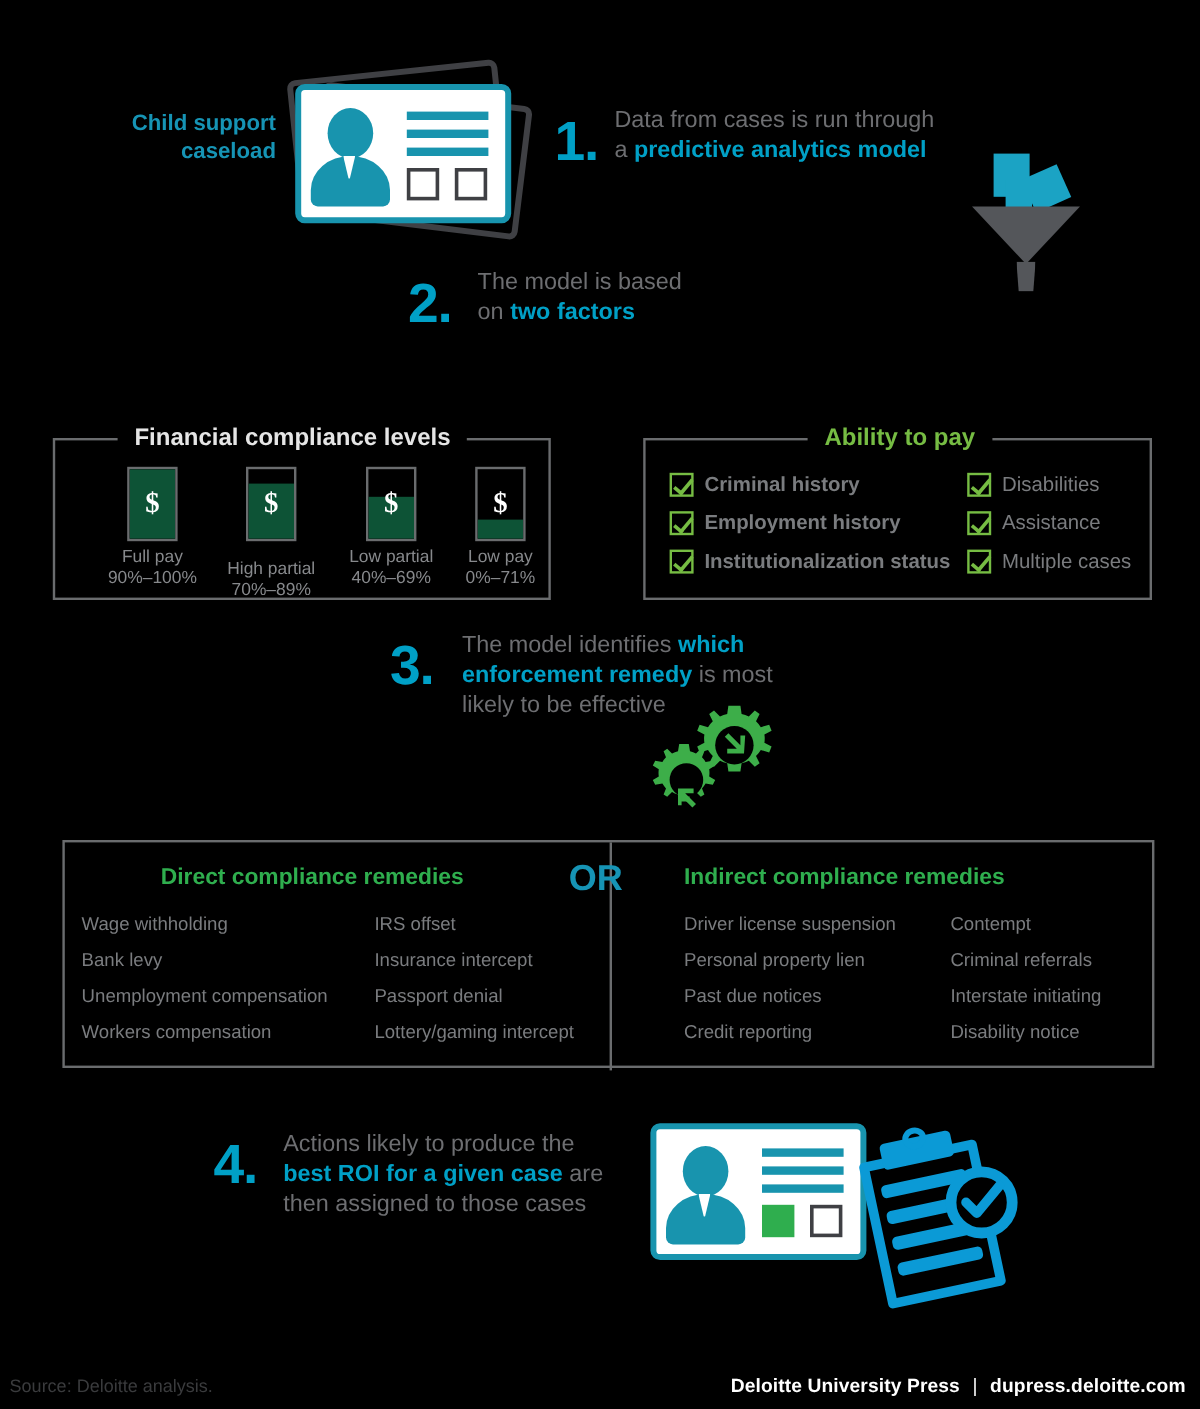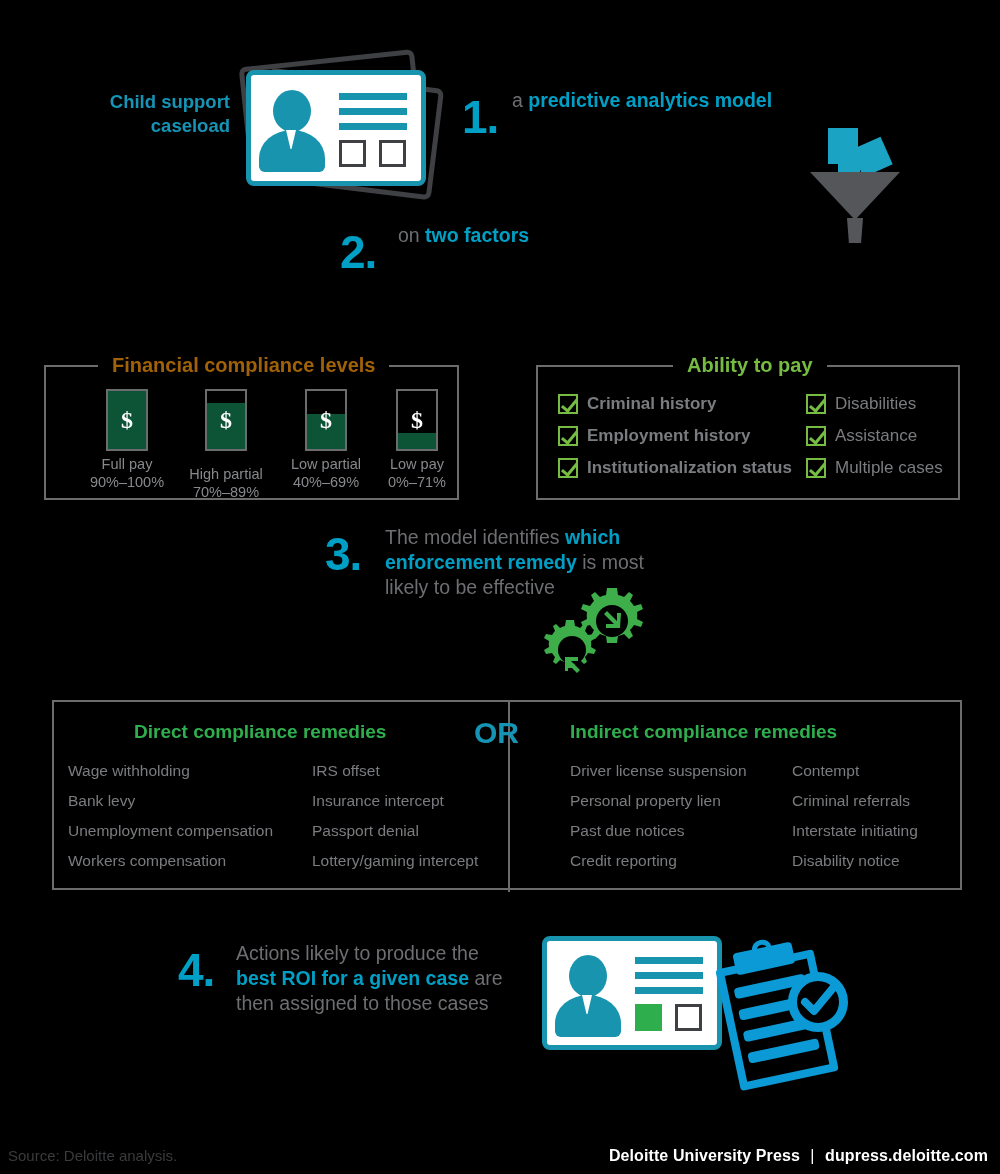--- a/index.html
+++ b/index.html
@@ -79,21 +79,21 @@
   .box-title {
     position: absolute;
     top: -15px;
     background: #000000;
     padding: 0 14px;
     font-weight: bold;
     font-size: 20px;
     line-height: 26px;
     white-space: nowrap;
   }
-  .title-green-dark { color: #a16207; }
+  .title-green-dark { color: #e5e5e5; }
   .title-green-light { color: #76BC43; }
   .title-green-mid { color: #2FAE4E; }
 
   
   .bar-outer {
     border: 2px solid #6A6C6E;
     background: #000;
     position: relative;
     overflow: hidden;
   }
@@ -217,35 +217,37 @@
       <div class="abs line-bar" style="left:88px; top:33px; width:68px; height:7px;"></div>
       <div class="abs line-bar" style="left:88px; top:48px; width:68px; height:7px;"></div>
       <div class="abs sq-box" style="left:88px; top:65px; width:27px; height:27px;"></div>
       <div class="abs sq-box" style="left:128px; top:65px; width:27px; height:27px;"></div>
     </div>
   </div>
 
   <div class="abs" style="left:462px; top:88px; width:360px;">
     <div class="abs step-num" style="left:0px; top:6px;"><span>1.</span></div>
     <div class="abs step-text" style="left:50px; top:0px; width:310px;">
+      <div><span>Data from cases is run through</span></div>
       <div><span>a </span><span class="hl">predictive analytics model</span></div>
     </div>
   </div>
 
   <div class="abs" style="left:810px; top:128px; width:100px; height:115px;">
     <div class="abs funnel-sq" style="left:18px; top:0px; width:30px; height:36px;"></div>
     <div class="abs funnel-sq" style="left:46px; top:14px; width:32px; height:30px; transform:rotate(-24deg);"></div>
     <div class="abs funnel-sq" style="left:28px; top:22px; width:22px; height:24px;"></div>
     <div class="abs funnel-bowl" style="left:0px; top:44px;"></div>
     <div class="abs funnel-stem" style="left:37px; top:90px; width:16px; height:25px; clip-path:polygon(0 0,100% 0,88% 100%,12% 100%);"></div>
   </div>
 
   <div class="abs" style="left:340px; top:223px; width:320px;">
     <div class="abs step-num" style="left:0px; top:6px;"><span>2.</span></div>
     <div class="abs step-text" style="left:58px; top:0px; width:270px;">
+      <div><span>The model is based</span></div>
       <div><span>on </span><span class="hl">two factors</span></div>
     </div>
   </div>
 
   <div class="abs factor-box" style="left:44px; top:365px; width:415px; height:135px;">
     <div class="box-title title-green-dark" style="left:52px;">Financial compliance levels</div>
 
     <div class="abs" style="left:38px; top:22px; width:86px;">
       <div class="bar-outer" style="width:42px; height:62px; margin:0 auto;">
         <div class="bar-fill" style="height:100%;"></div>

